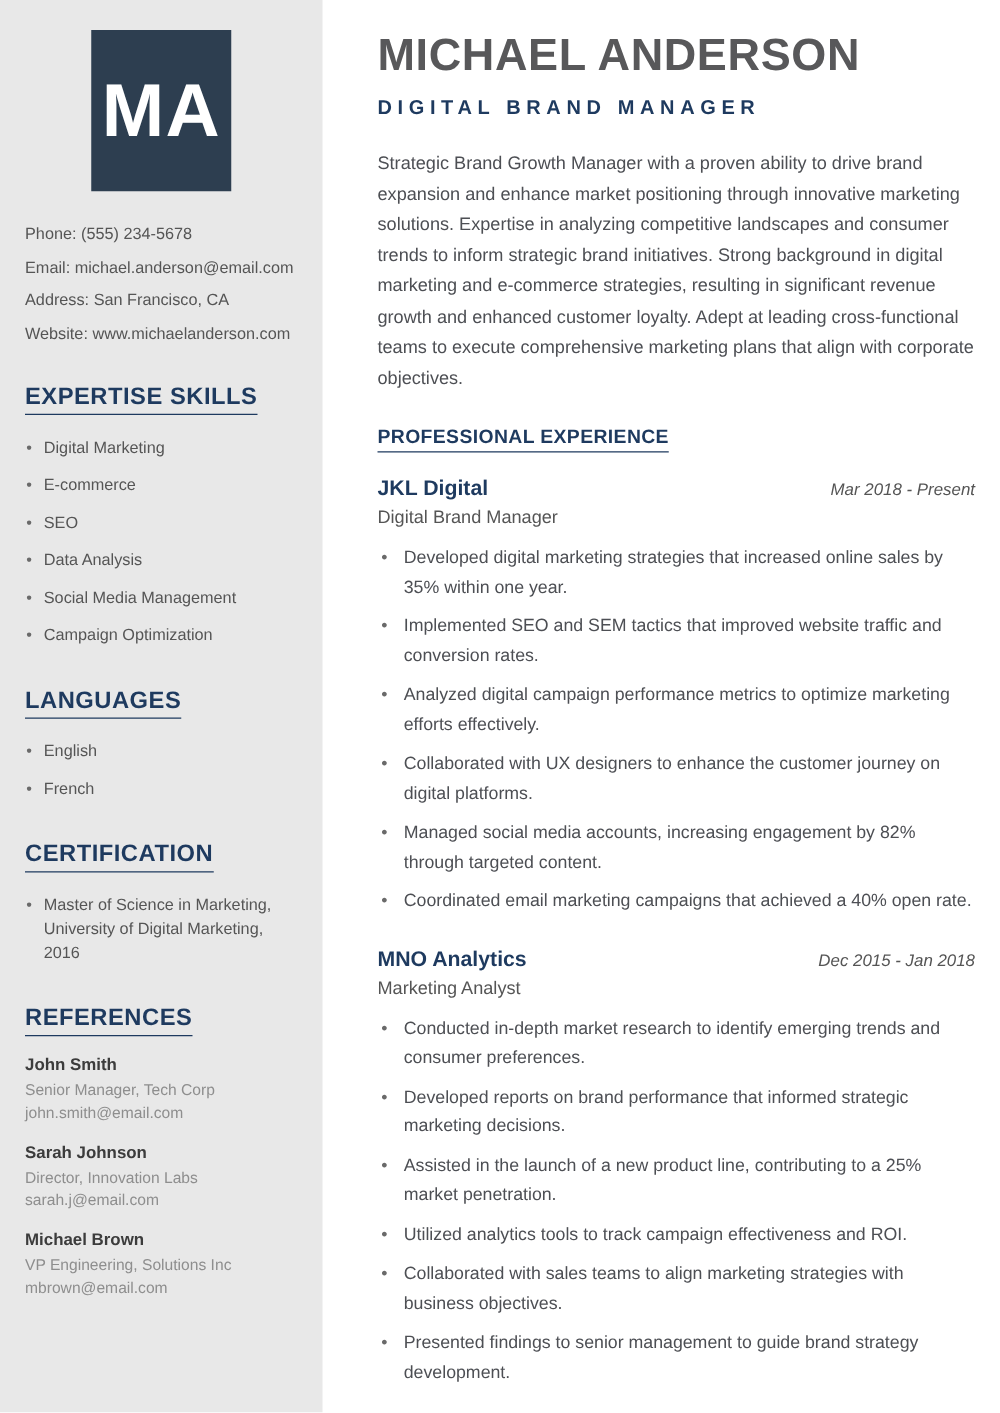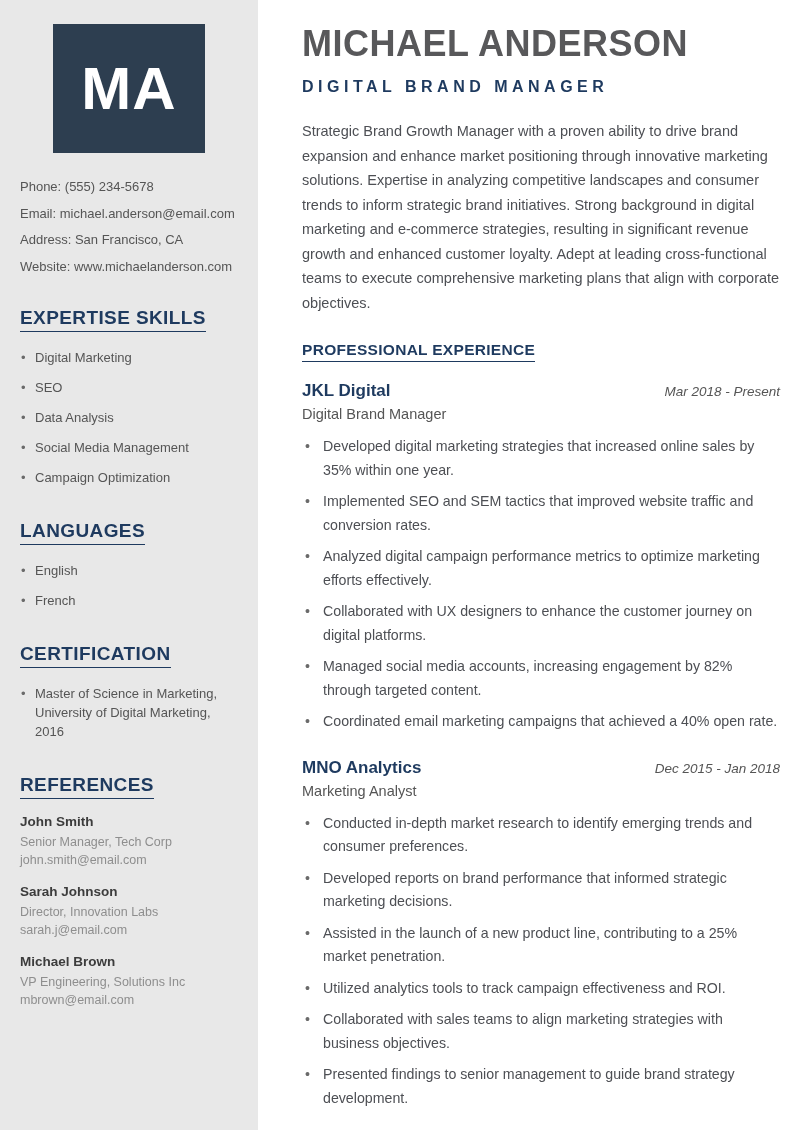--- a/index.html
+++ b/index.html
@@ -20,21 +20,21 @@
     font-family:"Liberation Sans","DejaVu Sans",sans-serif;
     position:relative;
   }
   
   .sidebar{
     position:absolute;left:0;top:0;width:258px;height:1130px;
     background:var(--sidebar_bg);
     padding:0 20px;
   }
   .monogram{
-    width:152px;height:129px;background:var(--monogram_bg);
+    width:112px;height:129px;background:var(--monogram_bg);
     margin:24px auto 0 auto;
     display:flex;align-items:center;justify-content:center;
   }
   .monogram span{
     color:#ffffff;font-size:60px;font-weight:bold;letter-spacing:1px;
   }
   .contact{margin-top:27px;}
   .contact p{
     font-size:13px;color:var(--side_text);
     margin-bottom:12.5px;line-height:14px;
@@ -128,20 +128,21 @@
     <p>Phone: (555) 234-5678</p>
     <p>Email: michael.anderson@email.com</p>
     <p>Address: San Francisco, CA</p>
     <p>Website: www.michaelanderson.com</p>
   </div>
 
   <section class="side-section">
     <h3 class="side-heading">EXPERTISE SKILLS</h3>
     <ul class="side-list">
       <li>Digital Marketing</li>
+      <li>E-commerce</li>
       <li>SEO</li>
       <li>Data Analysis</li>
       <li>Social Media Management</li>
       <li>Campaign Optimization</li>
     </ul>
   </section>
 
   <section class="side-section">
     <h3 class="side-heading">LANGUAGES</h3>
     <ul class="side-list">

